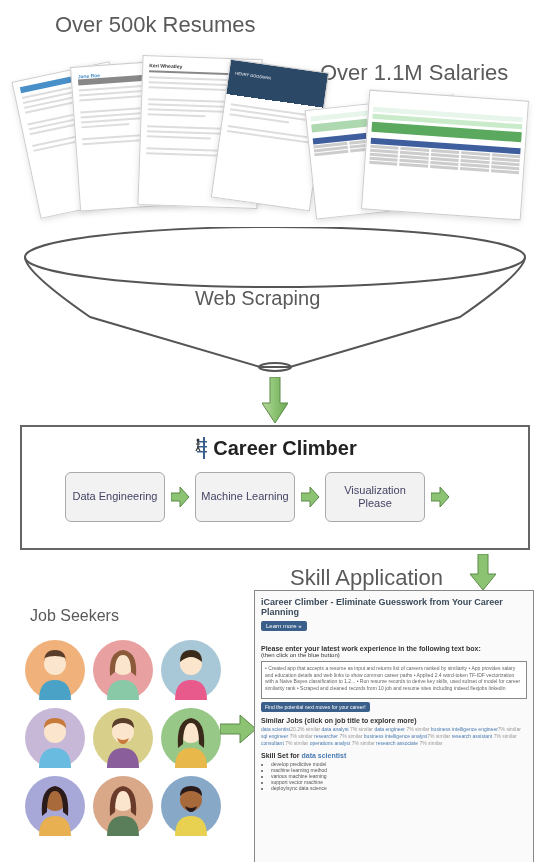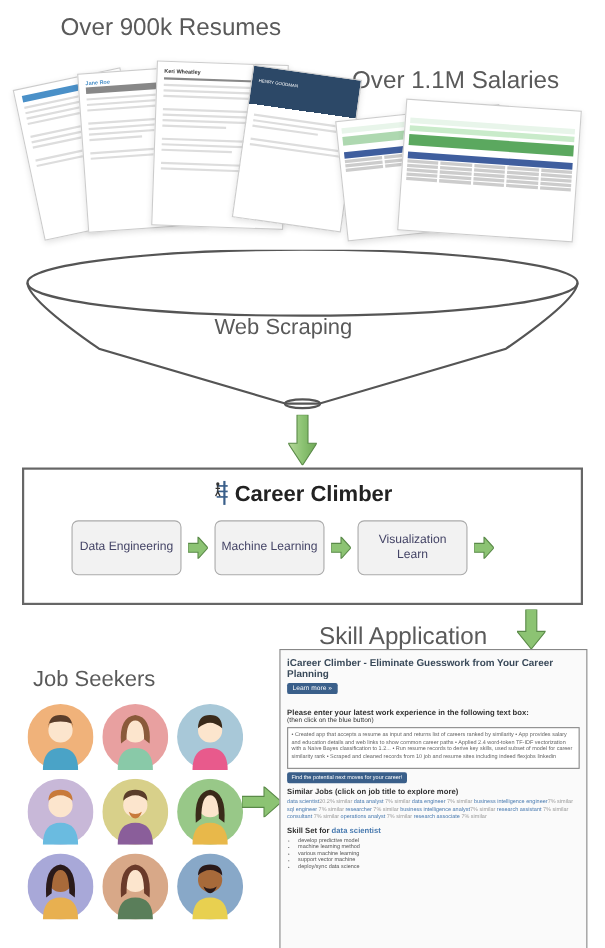--- a/index.html
+++ b/index.html
@@ -3,21 +3,21 @@
 <meta charset="utf-8">
 <style>
   * { box-sizing: border-box; margin: 0; padding: 0; }
   body { width: 550px; height: 862px; font-family: -apple-system, BlinkMacSystemFont, "Segoe UI", Arial, sans-serif; background: #fff; position: relative; overflow: hidden; }
   
   .label { position: absolute; font-size: 22px; color: #5a5a5a; font-weight: 400; }
   .label-resumes { top: 12px; left: 55px; }
   .label-salaries { top: 60px; left: 320px; }
   .label-scraping { top: 287px; left: 195px; font-size: 20px; }
   .label-userapp { top: 565px; left: 290px; font-size: 22px; font-weight: 500; }
-  .label-seekers { top: 607px; left: 30px; font-size: 20px; font-weight: 500; }
+  .label-seekers { top: 607px; left: 30px; font-size: 16px; font-weight: 500; }
 
   
   .resume-stack { position: absolute; top: 45px; left: 20px; width: 280px; height: 200px; }
   .resume { position: absolute; background: #fff; border: 1px solid #ccc; box-shadow: 0 2px 6px rgba(0,0,0,0.12); padding: 6px; }
   .r1 { width: 100px; height: 140px; top: 25px; left: 5px; transform: rotate(-12deg); }
   .r2 { width: 110px; height: 145px; top: 18px; left: 55px; transform: rotate(-4deg); }
   .r3 { width: 120px; height: 150px; top: 12px; left: 120px; transform: rotate(2deg); }
   .r4 { width: 100px; height: 140px; top: 20px; left: 200px; transform: rotate(8deg); background: linear-gradient(to bottom, #2c4867 0%, #2c4867 25%, #fff 25%); }
   .resume .rline { height: 2px; background: #ddd; margin: 3px 0; }
   .resume .rhead { height: 6px; background: #4a90c8; margin-bottom: 4px; }
@@ -67,21 +67,21 @@
   .app-panel .subh { font-size: 7px; font-weight: bold; margin-top: 5px; }
   .app-panel .taglist { font-size: 5px; color: #4a7bb0; line-height: 1.4; margin-top: 2px; }
   .app-panel .taglist span { color: #999; }
   .app-panel .skills-h { font-size: 7px; font-weight: bold; margin-top: 5px; }
   .app-panel ul { margin: 2px 0 0 10px; font-size: 5px; color: #555; }
   .app-panel ul li { margin: 0; }
 </style>
 </head>
 <body>
 
-<div class="label label-resumes">Over 900k Resumes</div>
+<div class="label label-resumes">Over 500k Resumes</div>
 <div class="label label-salaries">Over 1.1M Salaries</div>
 <div class="label label-scraping">Web Scraping</div>
 <div class="label label-userapp">Skill Application</div>
 <div class="label label-seekers">Job Seekers</div>
 
 <div class="resume-stack">
   <div class="resume r1">
     <div class="rhead"></div>
       <div class="rline"></div>
       <div class="rline"></div>
@@ -239,21 +239,21 @@
   </div>
   <div class="cc-steps">
     <div class="cc-step">Data Engineering</div>
     <svg class="arrow-small" width="18" height="20">
         <path d="M0 6 L9 6 L9 0 L18 10 L9 20 L9 14 L0 14 Z" fill="#8cc373" stroke="#5a8a48"></path>
       </svg>
     <div class="cc-step">Machine Learning</div>
     <svg class="arrow-small" width="18" height="20">
         <path d="M0 6 L9 6 L9 0 L18 10 L9 20 L9 14 L0 14 Z" fill="#8cc373" stroke="#5a8a48"></path>
       </svg>
-    <div class="cc-step">Visualization Learn</div>
+    <div class="cc-step">Visualization Please</div>
     <svg class="arrow-small" width="18" height="20">
         <path d="M0 6 L9 6 L9 0 L18 10 L9 20 L9 14 L0 14 Z" fill="#8cc373" stroke="#5a8a48"></path>
       </svg>
   </div>
 </div>
 
 <svg class="arrow-down" style="top:554px;left:470px" width="26" height="36">
   <path d="M8 0 L18 0 L18 20 L26 20 L13 36 L0 20 L8 20 Z" fill="#8cc373" stroke="#5a8a48" stroke-width="1"></path>
 </svg>
 

